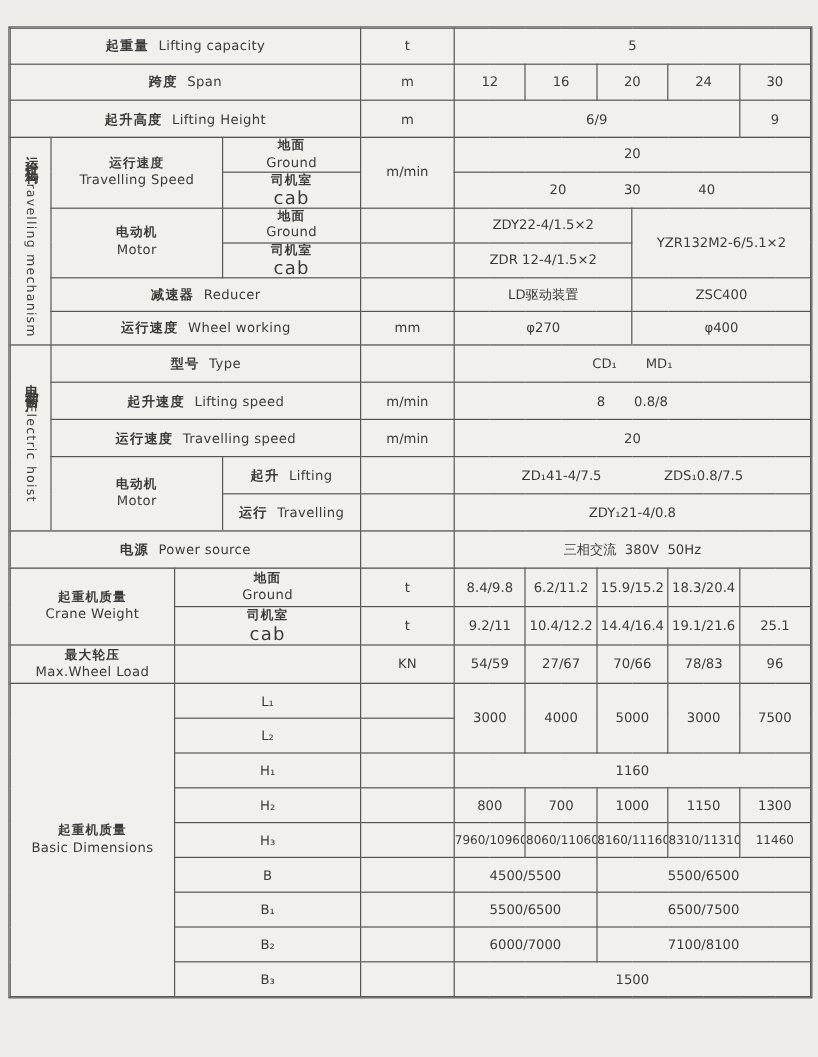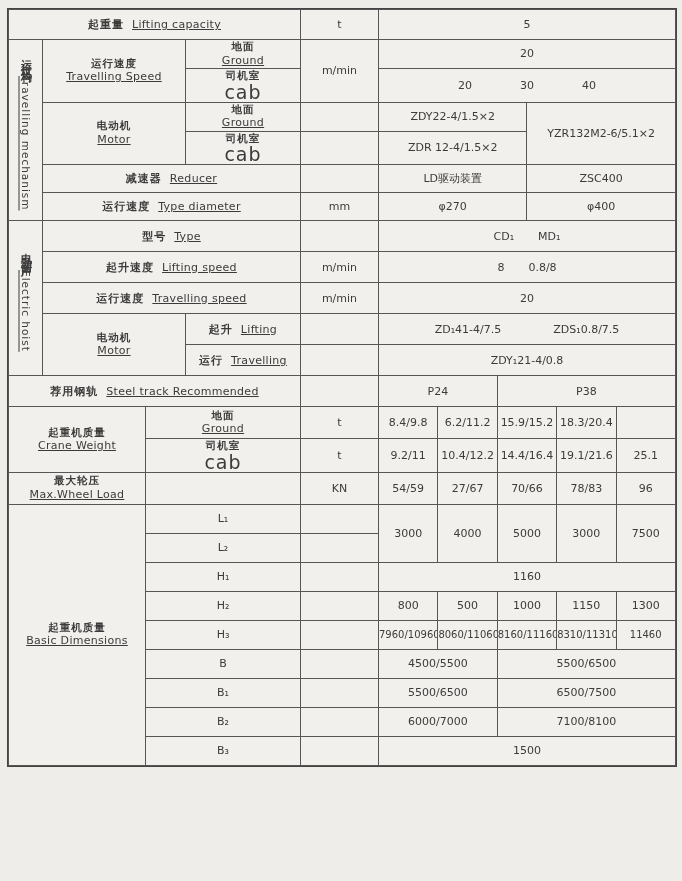--- a/index.html
+++ b/index.html
@@ -11,27 +11,27 @@
   }
   #sheet{position:absolute;left:7px;top:8px;width:668px;}
   table{border-collapse:collapse;table-layout:fixed;width:667px;background:#f2f0ec;}
   table + table{margin-top:-1px;}
   td{
     border:1px solid #565656;
     text-align:center;vertical-align:middle;
     font-size:11px;padding:0;overflow:hidden;
     color:#3b3b3b;
   }
-  #sheet{border:1px solid #444;}
+  #sheet{border:1px solid #444;margin-top:14px;}
   .lbl{display:flex;justify-content:center;align-items:baseline;gap:8px;}
   .zh{font-weight:600;letter-spacing:1px;font-size:11px;}
-  .en{font-size:11px;letter-spacing:0.3px;text-decoration:underline;}
+  .en{font-size:11px;letter-spacing:0.3px;}
   .v2{line-height:1.3;font-size:10.5px;}
   .v2 .zh{font-size:10.5px;}
-  .cabtxt{font-size:19px;letter-spacing:1px;line-height:1;}
+  .cabtxt{font-size:15px;letter-spacing:1px;line-height:1;}
   .vert{writing-mode:vertical-lr;margin:0 auto;line-height:1.05;}
   .vert .zh{text-orientation:upright;letter-spacing:4px;font-size:11px;}
   .vert .en{text-orientation:mixed;margin-inline-start:10px;font-size:10.5px;letter-spacing:1px;font-weight:400;}
   .pair{display:flex;justify-content:center;gap:24px;}
   .pairw{display:flex;justify-content:center;gap:52px;}
   .trio{display:flex;justify-content:center;gap:48px;}
   .small{font-size:10px;}
   .pre{white-space:pre;}
 </style>
 </head>
@@ -58,20 +58,45 @@
         <tr style="height:30px">
       <td>
         <div class="lbl">
               <span class="zh">起重量</span>
               <span class="en">Lifting capacity</span>
             </div>
       </td>
       <td>t</td>
       <td colspan="10">5</td>
     </tr>
+    <tr style="height:30px">
+      <td>
+        <div class="lbl">
+              <span class="zh">跨度</span>
+              <span class="en">Span</span>
+            </div>
+      </td>
+      <td>m</td>
+      <td colspan="2">12</td>
+      <td colspan="2">16</td>
+      <td colspan="2">20</td>
+      <td colspan="2">24</td>
+      <td colspan="2">30</td>
+    </tr>
+    <tr style="height:31px">
+      <td>
+        <div class="lbl">
+              <span class="zh">起升高度</span>
+              <span class="en">Lifting Height</span>
+            </div>
+      </td>
+      <td>m</td>
+      <td colspan="8">6/9</td>
+      <td colspan="2">9</td>
+    </tr>
   </tbody>
     </table>
 
   <table>
     <colgroup>
       <col style="width:34px">
         <col style="width:143px">
         <col style="width:115px">
         <col style="width:78px">
       <col style="width:29.7px">
@@ -155,21 +180,21 @@
             </div>
       </td>
       <td></td>
       <td colspan="5">LD驱动装置</td>
       <td colspan="5">ZSC400</td>
     </tr>
     <tr style="height:28px">
       <td colspan="2">
         <div class="lbl">
               <span class="zh">运行速度</span>
-              <span class="en">Type diameter</span>
+              <span class="en">Wheel working</span>
             </div>
       </td>
       <td>mm</td>
       <td colspan="5">φ270</td>
       <td colspan="5">φ400</td>
     </tr>
   </tbody>
     </table>
 
   <table>
@@ -279,27 +304,26 @@
       <col style="width:29.7px">
         <col style="width:29.7px">
         <col style="width:29.7px">
         <col style="width:29.7px">
         <col style="width:29.7px">
     </colgroup>
     <tbody>
     <tr style="height:31px">
       <td>
         <div class="lbl">
-              <span class="zh">荐用钢轨</span>
-              <span class="en">Steel track Recommended</span>
-            </div>
-      </td>
-      <td></td>
-      <td colspan="4">P24</td>
-      <td colspan="6">P38</td>
+              <span class="zh">电源</span>
+              <span class="en">Power source</span>
+            </div>
+      </td>
+      <td></td>
+      <td colspan="10" class="pre">三相交流  380V  50Hz</td>
     </tr>
   </tbody>
     </table>
 
   <table>
     <colgroup>
       <col style="width:137px">
         <col style="width:155px">
         <col style="width:78px">
       <col style="width:29.7px">
@@ -404,21 +428,21 @@
     </tr>
     <tr style="height:29px">
       <td>H₁</td>
       <td></td>
       <td colspan="10">1160</td>
     </tr>
     <tr style="height:29px">
       <td>H₂</td>
       <td></td>
       <td colspan="2">800</td>
-      <td colspan="2">500</td>
+      <td colspan="2">700</td>
       <td colspan="2">1000</td>
       <td colspan="2">1150</td>
       <td colspan="2">1300</td>
     </tr>
     <tr style="height:29px">
       <td>H₃</td>
       <td></td>
       <td colspan="2" class="small">7960/10960</td>
       <td colspan="2" class="small">8060/11060</td>
       <td colspan="2" class="small">8160/11160</td>

